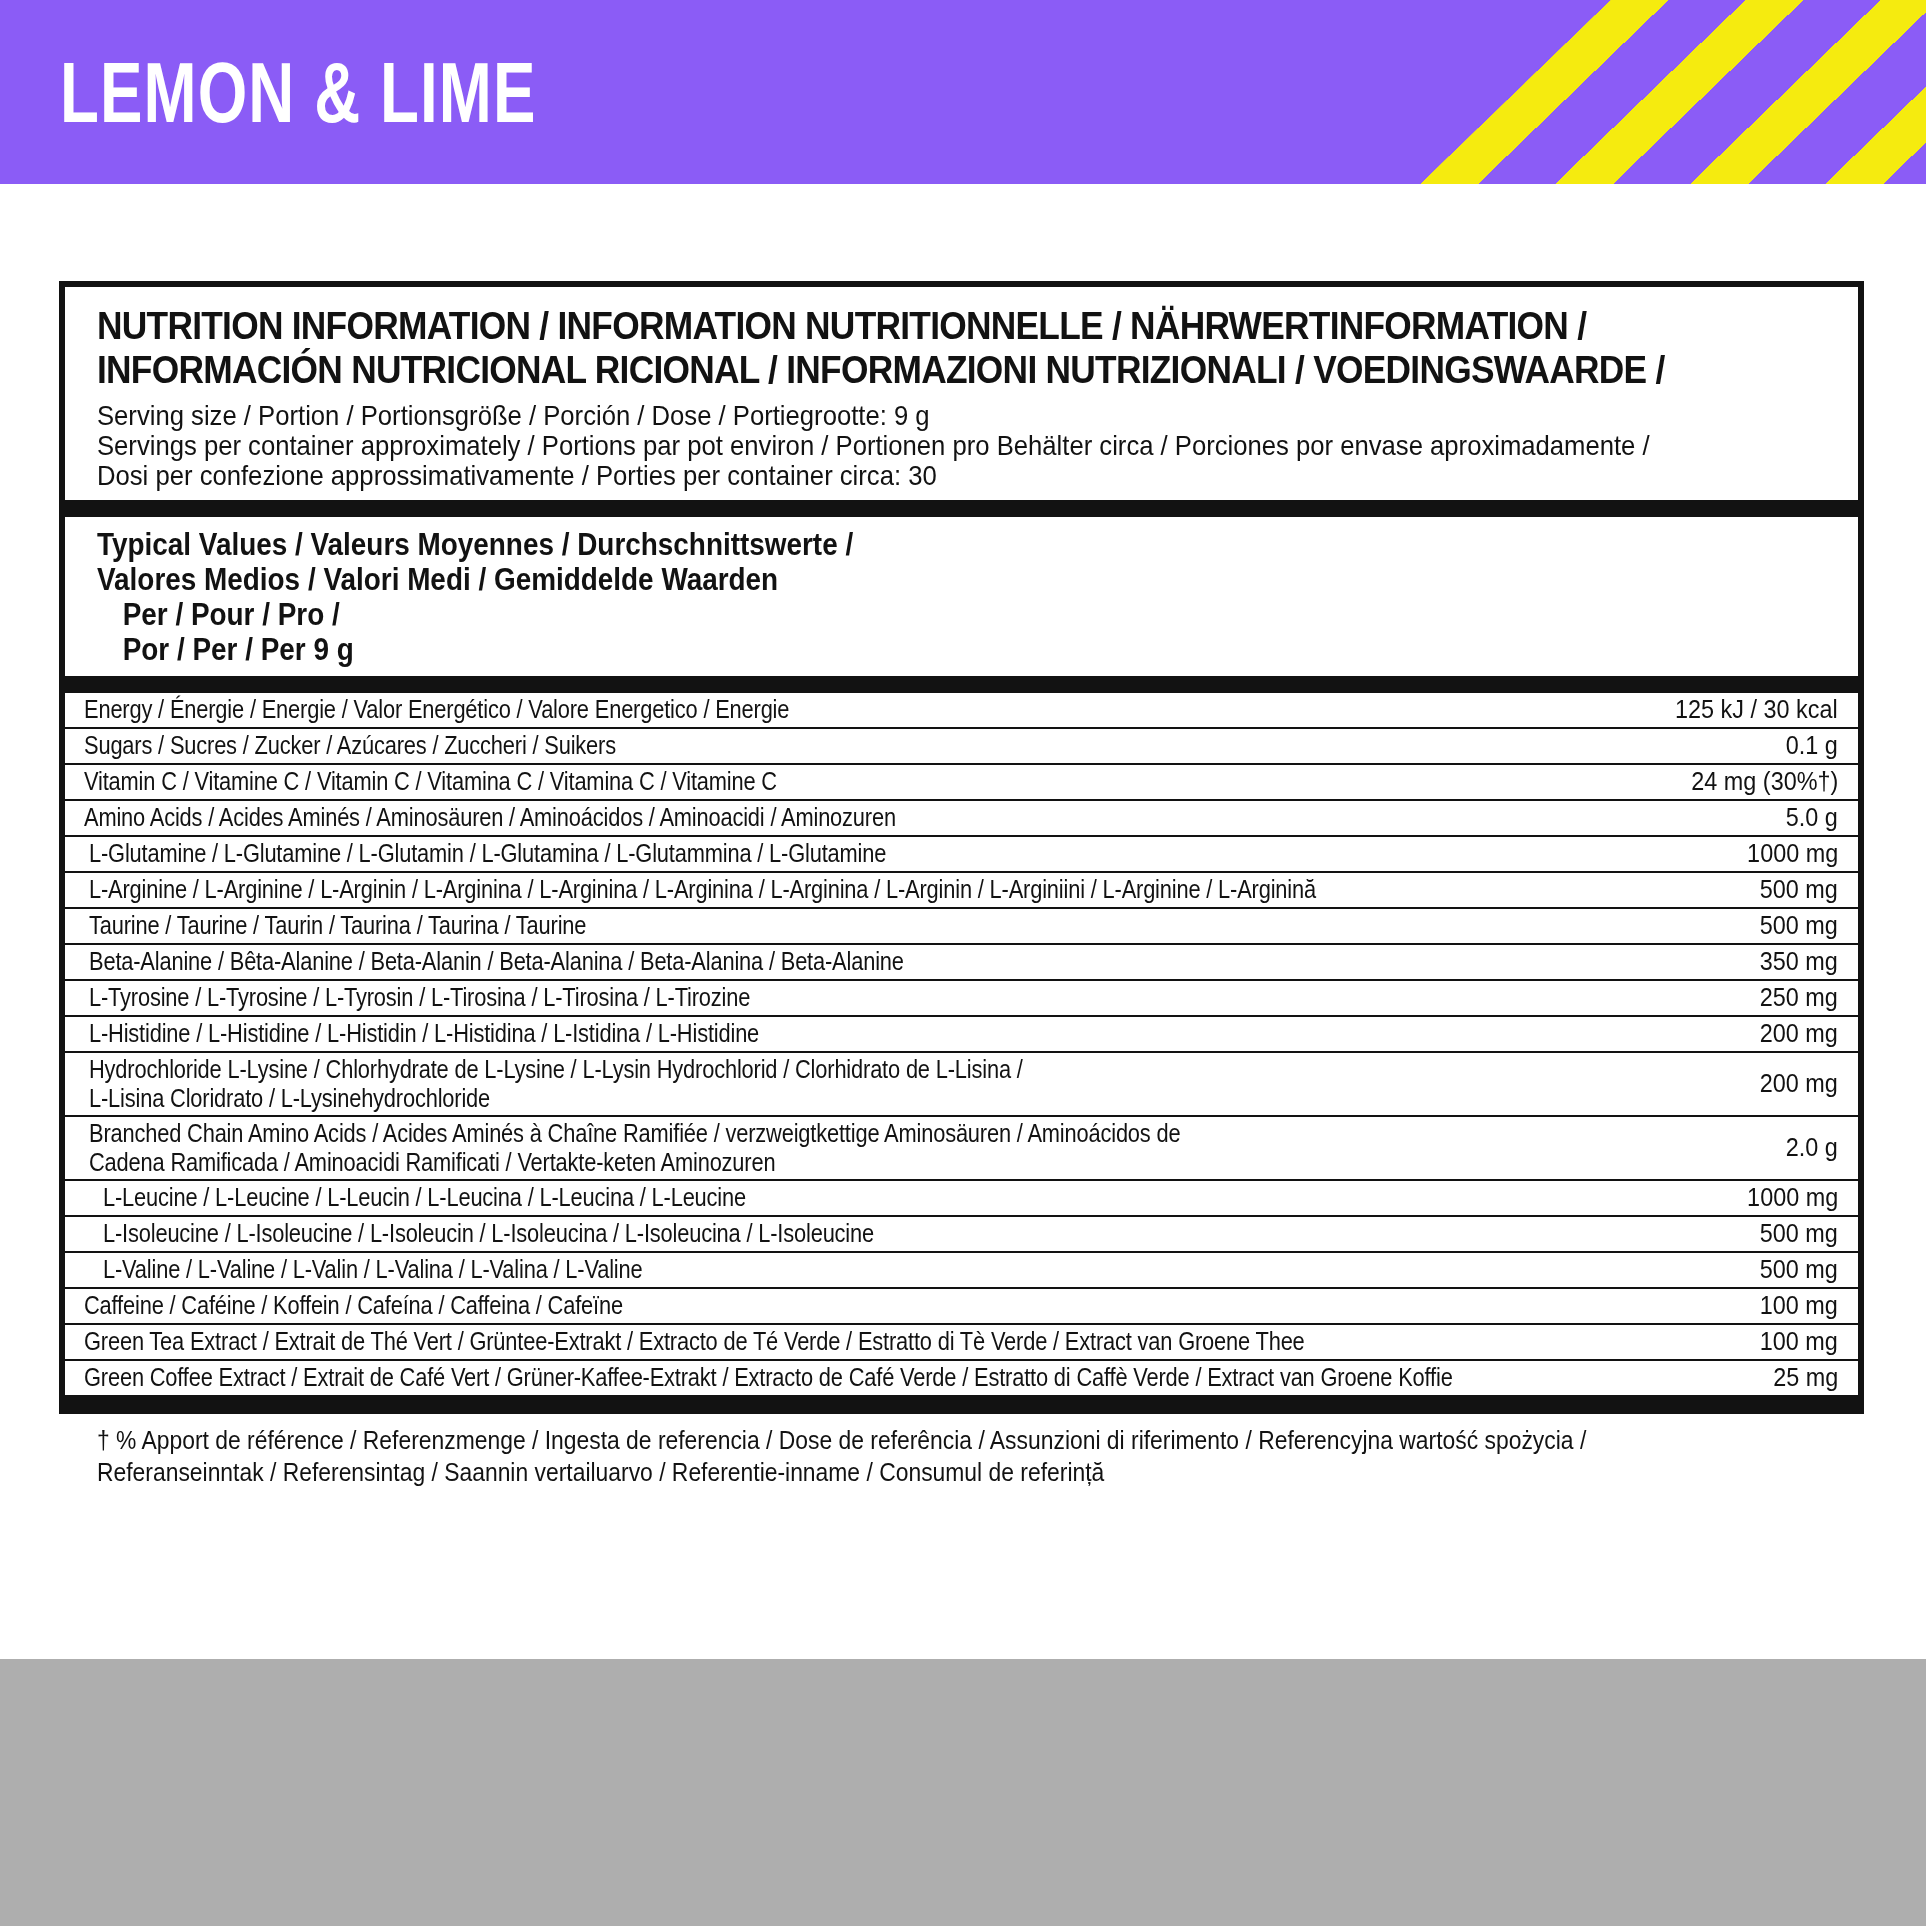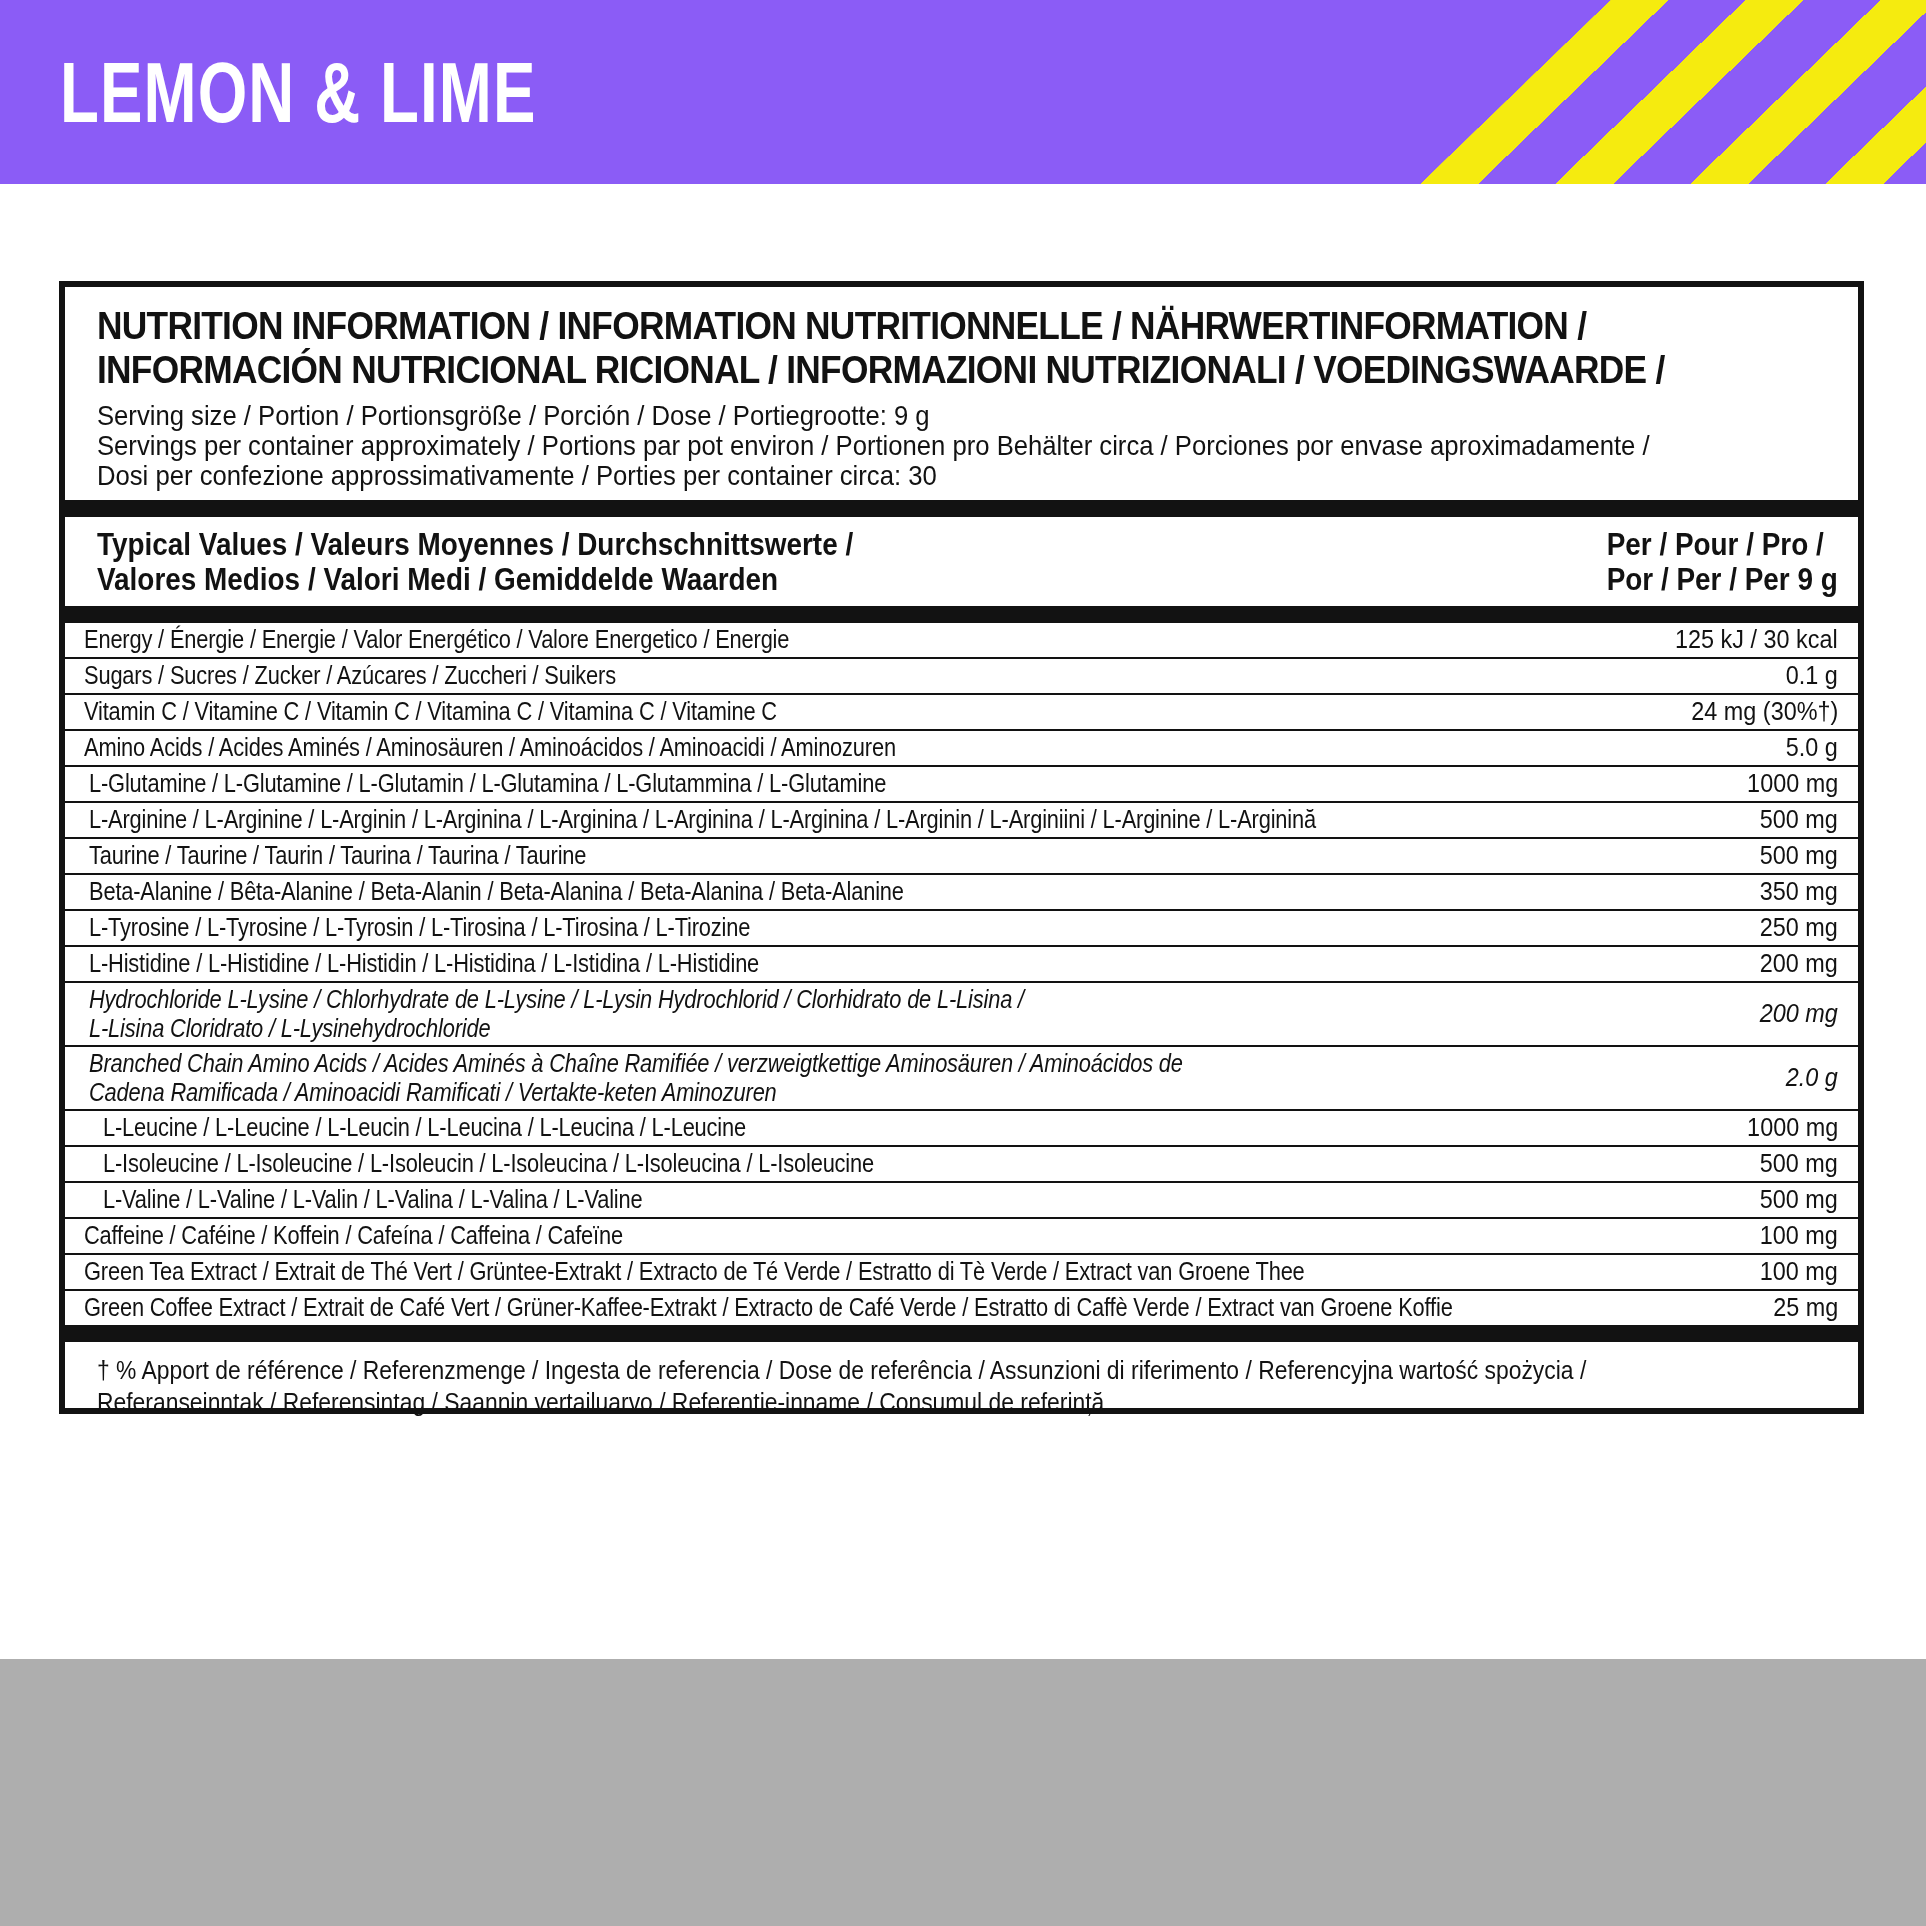--- a/index.html
+++ b/index.html
@@ -24,29 +24,29 @@
     border:6.2px solid #121212;box-sizing:border-box;background:#ffffff;
   }
   .pad{padding-left:32px;padding-right:20px;}
   .panel-title{margin-top:17px;font-weight:700;font-size:38px;line-height:44px;}
   .panel-title div{transform:scaleX(0.93);transform-origin:left center;white-space:nowrap;letter-spacing:-0.8px;}
   .serving{margin-top:7.7px;font-size:28.5px;line-height:30px;}
   .serving div{transform:scaleX(0.90);transform-origin:left center;white-space:nowrap;}
   .bar{height:17px;background:#121212;width:100%;}
   .bar.b1{margin-top:10.8px;}
   .tvh{display:flex;justify-content:space-between;align-items:flex-start;
-       padding-top:9.2px;padding-bottom:9.2px;font-weight:700;font-size:31px;line-height:35px;}
+       padding-top:9.2px;padding-bottom:9.2px;font-weight:700;font-size:31px;line-height:35px;flex-direction:column;}
   .tvh-left div{transform:scaleX(0.90);transform-origin:left center;white-space:nowrap;}
   .tvh-right{text-align:left;}
   .tvh-right div{transform:scaleX(0.90);transform-origin:right center;white-space:nowrap;}
   
   .nrow{display:flex;align-items:center;border-bottom:2.3px solid #121212;
         min-height:34px;padding-right:20px;font-size:26px;line-height:29px;}
   .nrow:last-child{border-bottom:none;}
-  .nrow.tall{min-height:62px;font-style:italic;}
+  .nrow.tall{min-height:62px;}
   .nrow.indent0{padding-left:18.5px;}
   .nrow.indent1{padding-left:24px;}
   .nrow.indent2{padding-left:38px;gap:48px;}
   .nlabel{transform:scaleX(0.84);transform-origin:left center;white-space:nowrap;letter-spacing:-0.2px;}
   .nvalue{margin-left:auto;white-space:nowrap;transform:scaleX(0.90);transform-origin:right center;}
   .footnote{padding-top:12.3px;font-size:26px;line-height:32px;}
   .footnote div{transform:scaleX(0.88);transform-origin:left center;white-space:nowrap;}
   
   .gray-bar{position:absolute;left:0;top:1659px;width:1926px;height:267px;}
 </style>

